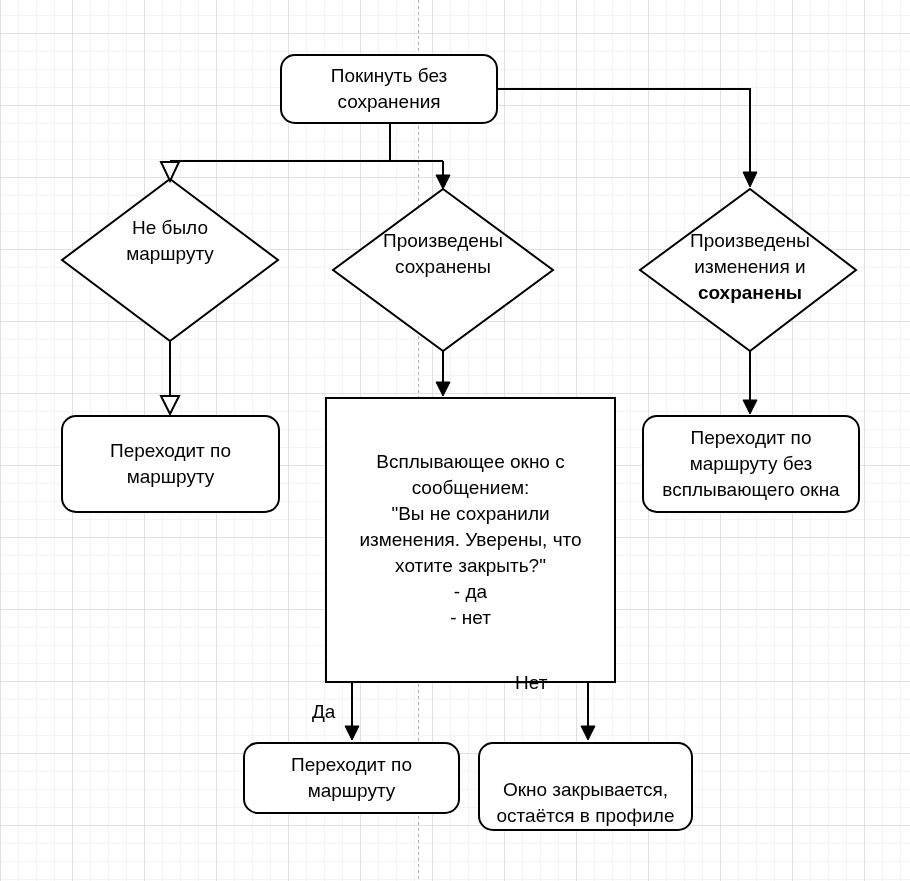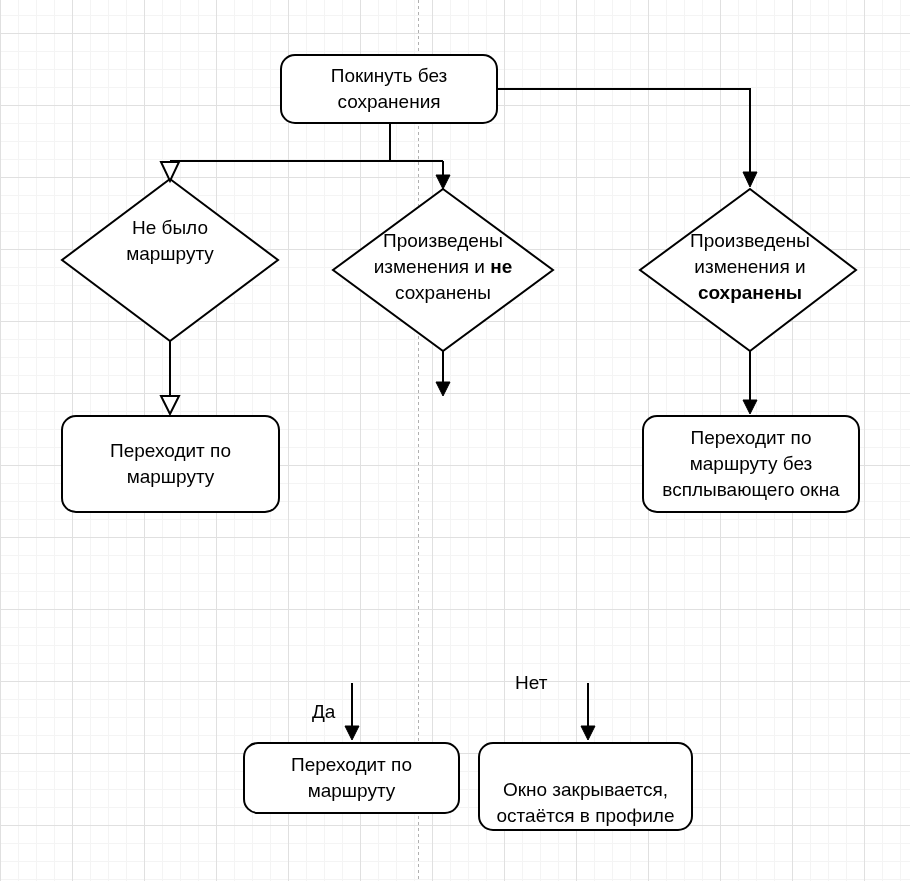--- a/index.html
+++ b/index.html
@@ -120,20 +120,29 @@
   <div class="node rounded" style="left:280px; top:54px; width:218px; height:70px;">
     <span class="node-text">Покинуть без
 сохранения</span>
   </div>
 
   <div class="node rounded" style="left:61px; top:415px; width:219px; height:98px;">
     <span class="node-text">Переходит по
 маршруту</span>
   </div>
 
+  <div class="node" style="left:325px; top:397px; width:291px; height:286px;">
+    <span class="node-text">Всплывающее окно с
+сообщением:
+"Вы не сохранили
+изменения. Уверены, что
+хотите закрыть?"
+- да
+- нет</span>
+  </div>
 
   <div class="node rounded" style="left:642px; top:415px; width:218px; height:98px;">
     <span class="node-text">Переходит по
 маршруту без
 всплывающего окна</span>
   </div>
 
   <div class="node rounded" style="left:243px; top:742px; width:217px; height:72px;">
     <span class="node-text">Переходит по
 маршруту</span>
@@ -144,21 +153,20 @@
 остаётся в профиле</span>
   </div>
 
   <div class="diamond-text" style="left:55px; top:215px; width:230px; height:90px;">
     <div>Не было</div>
     <div>маршруту</div>
   </div>
 
   <div class="diamond-text" style="left:328px; top:228px; width:230px; height:84px;">
     <div>Произведены</div>
-    <div><span>изменения и</span> <span class="bold">не</span></div>
     <div>сохранены</div>
   </div>
 
   <div class="diamond-text" style="left:635px; top:228px; width:230px; height:84px;">
     <div>Произведены</div>
     <div>изменения и</div>
     <div class="bold">сохранены</div>
   </div>
 
   <div class="edge-label" style="left:312px; top:701px;">Да</div>

